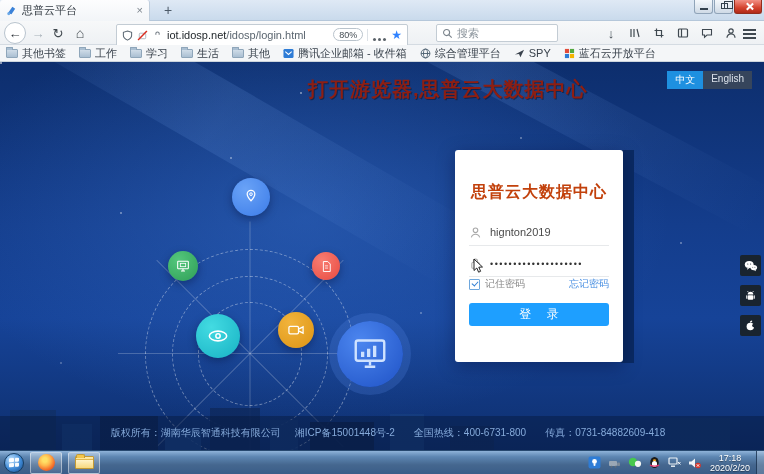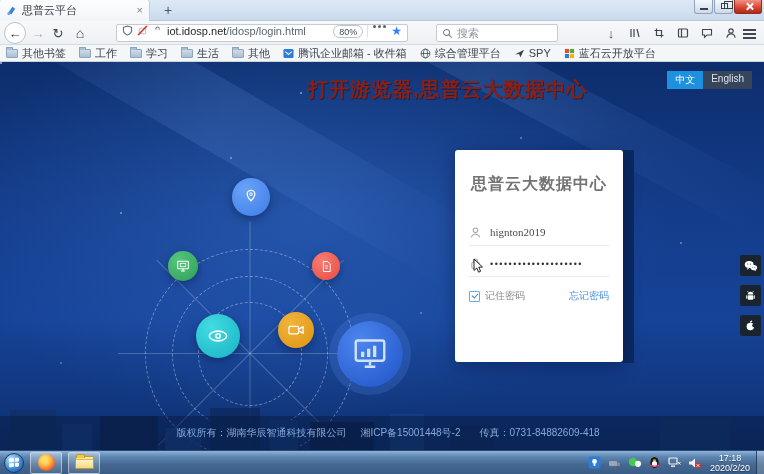--- a/index.html
+++ b/index.html
@@ -30,21 +30,21 @@
   #navbar { position:absolute; left:0; top:21px; width:764px; height:24px;
     background:linear-gradient(#f7f8f9,#eef1f4); border-bottom:1px solid #d4dbe2; }
   .navicon { position:absolute; top:0; height:24px; display:flex; align-items:center; justify-content:center;
     font-size:13px; color:#41494f; }
   .backbtn { left:4px; width:22px; height:22px; top:1px; border:1px solid #b9c4ce; border-radius:50%;
     background:#fff; font-size:13px; color:#2c3238; }
   .fwd { left:30px; width:16px; color:#a7b0b8; }
   .reload { left:50px; width:16px; }
   .home { left:72px; width:16px; font-size:14px; }
   .urlbar { position:absolute; left:116px; top:3px; width:292px; height:18px; background:#fff;
-    border:1px solid #c3ccd4; border-radius:2px; display:flex; align-items:flex-start; padding:0 5px; gap:4px; }
+    border:1px solid #c3ccd4; border-radius:2px; display:flex; align-items:flex-end; padding:16px 5px; gap:4px; }
   .urltext { flex:1; font-size:11px; white-space:nowrap; overflow:hidden; }
   .urldomain { color:#1c2226; } .urlpath { color:#5b6principal670; color:#5b6670; }
   .zoompill { font-size:9px; color:#454d54; border:1px solid #b9c3cc; border-radius:8px; padding:0 5px; height:13px;
     line-height:12px; }
   .vsep { width:1px; height:12px; background:#dde2e7; }
   .dots3 { width:3px; height:3px; border-radius:50%; background:#5a6269; box-shadow:-5px 0 0 #5a6269, 5px 0 0 #5a6269; margin:0 6px; }
   .star { font-size:12px; color:#2f82ff; line-height:1; }
   .searchbar { position:absolute; left:436px; top:3px; width:122px; height:18px; background:#fff;
     border:1px solid #c3ccd4; border-radius:2px; display:flex; align-items:center; padding:0 5px; gap:4px; }
   .searchbar input { border:none; outline:none; width:80px; font-size:11px; color:#333; background:transparent; }
@@ -87,27 +87,27 @@
   .sat { position:absolute; border-radius:50%; display:flex; align-items:center; justify-content:center;
     box-shadow:0 3px 8px rgba(0,10,40,.35); }
   .center-circle { position:absolute; left:217px; top:173px; width:66px; height:66px; border-radius:50%;
     background:radial-gradient(circle at 35% 30%, #4c86ef, #2a5fd0 75%);
     box-shadow:0 0 0 8px rgba(90,140,235,.22); display:flex; align-items:center; justify-content:center; }
 
   
   .darkstrip { position:absolute; left:621px; top:88px; width:13px; height:213px; background:#0a2a63; }
   #logincard { position:absolute; left:455px; top:88px; width:168px; height:212px; background:#fff; border-radius:3px;
     box-shadow:0 4px 18px rgba(0,10,40,.35); padding:0 14px; }
-  .login-title { margin-top:24px; text-align:center; font-size:16px; font-weight:bold; color:#737373; letter-spacing:1px; }
+  .login-title { margin-top:32px; text-align:center; font-size:16px; font-weight:bold; color:#c2410c; letter-spacing:1px; }
   .form-row { display:flex; align-items:center; gap:8px; border-bottom:1px solid #e7e9eb; height:27px; }
-  .row-user { margin-top:24px;font-family:Liberation Serif, serif; }
+  .row-user { margin-top:16px; }
   .row-pass { margin-top:4px; }
   .fval { font-size:11px; color:#4a4a4a; }
   .pmask { font-size:9px; color:#333; letter-spacing:1.5px; line-height:1; padding-top:3px; }
-  .row-remember { display:flex; align-items:center; margin-top:12px; font-size:10px; }
+  .row-remember { display:flex; align-items:center; font-size:10px; }
   .cbox { width:11px; height:11px; border:1px solid #6ea7dd; background:#fff; border-radius:1px; position:relative; margin-right:5px; }
   .cbox:before { content:""; position:absolute; left:2px; top:1px; width:5px; height:3px;
     border-left:1.6px solid #2d7dd2; border-bottom:1.6px solid #2d7dd2; transform:rotate(-48deg); }
   .remember-label { color:#8a8a8a; }
   .forgot { margin-left:auto; color:#4a90e2; }
   .loginbtn { margin-top:12px; width:100%; height:23px; background:#1e9fff; border:none; border-radius:3px;
     color:#fff; font-size:12px; letter-spacing:6px; text-indent:6px; display:flex; align-items:center; justify-content:center; }
   .cursor { position:absolute; left:18px; top:108px; }
 
   
@@ -396,20 +396,21 @@
       <svg class="cursor" width="12" height="16" viewBox="0 0 12 16">
         <path d="M1 1 L1 12.5 L3.8 10 L5.6 14.2 L7.6 13.3 L5.8 9.2 L9.5 9 Z" fill="#fff" stroke="#222" stroke-width="1"></path>
       </svg>
 
       <div class="row-remember">
         <span class="cbox"></span>
         <span class="remember-label">记住密码</span>
         <span class="forgot">忘记密码</span>
       </div>
 
+      <button class="loginbtn">登 录</button>
     </div>
 
     <div class="sidefloat" style="top:193px;">
       <svg width="14" height="12" viewBox="0 0 14 12">
         <ellipse cx="5.2" cy="4.6" rx="4.4" ry="3.5" fill="#fff"></ellipse>
         <path d="M3.5 8 L3 9.8 L5.5 8.2 Z" fill="#fff"></path>
         <ellipse cx="9.8" cy="7.6" rx="3.3" ry="2.7" fill="#fff"></ellipse>
         <path d="M11.5 9.8 L12 11.3 L9.9 10.1 Z" fill="#fff"></path>
         <circle cx="3.8" cy="4" r="0.55" fill="#19242f"></circle>
           <circle cx="6.6" cy="4" r="0.55" fill="#19242f"></circle>
@@ -434,20 +435,21 @@
         <ellipse cx="7.6" cy="2.8" rx="1.4" ry="0.8" fill="#fff" transform="rotate(-35 7.6 2.8)"></ellipse>
       </svg>
     </div>
 
     <div id="skyline"></div>
     <div id="footerbar">
       <span class="fseg">
         <span>版权所有：湖南华辰智通科技有限公司</span>
         <span>湘ICP备15001448号-2</span>
       </span>
+      <span>全国热线：400-6731-800</span>
       <span>传真：0731-84882609-418</span>
     </div>
   </div>
 
   <div id="taskbar">
     <div class="orb">
       <span class="flag">
           <i></i>
           <i></i>
           <i></i>

